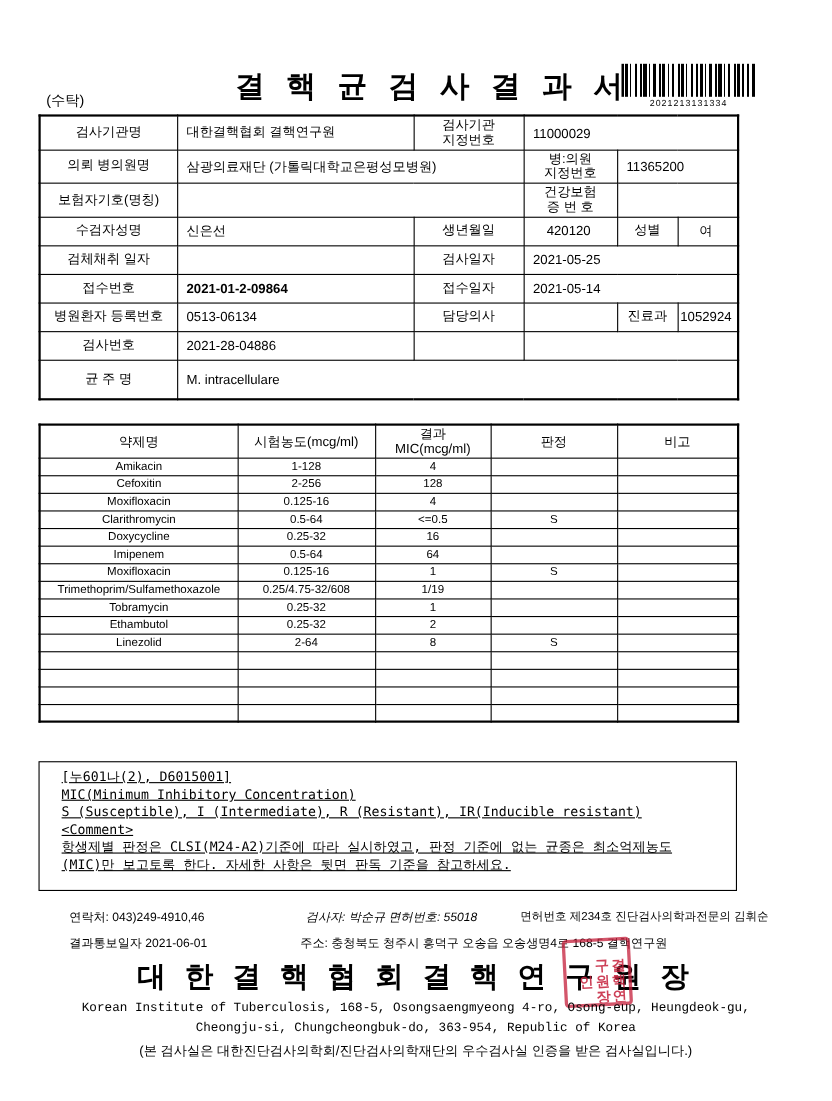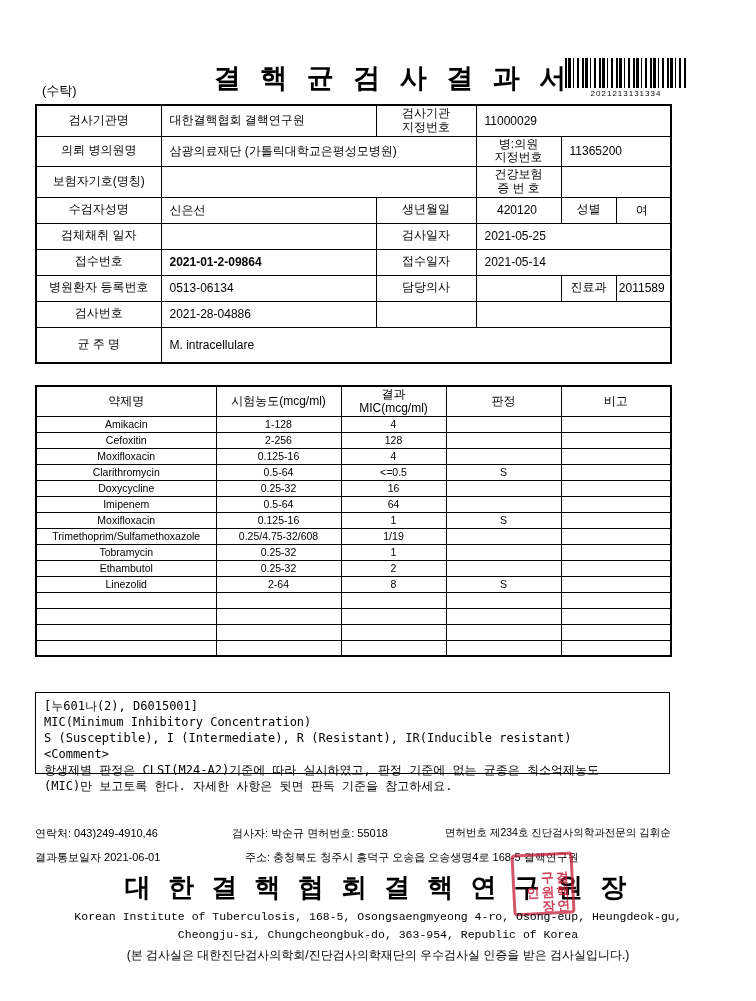--- a/index.html
+++ b/index.html
@@ -24,25 +24,25 @@
   .info-table .val { text-align:left; padding-left:8px; }
   .info-table .ctr { text-align:center; padding-left:1px; }
   .info-table .strain-row td { height:36px; }
   .bold { font-weight:bold; }
   .drug-table { position:absolute; left:35px; top:385px; width:635px; border:2px solid #000; }
   .drug-table th { border:1px solid #000; font-size:12px; font-weight:normal; height:30px;
     white-space:pre-line; line-height:1.2; text-align:center; }
   .drug-table td { border:1px solid #000; font-size:10.5px; height:16px; text-align:center;
     padding:0 2px; overflow:hidden; white-space:nowrap; }
   
-  .comment-box { position:absolute; left:35px; top:692px; width:635px; height:82px;
-    border:1.5px solid #000; padding:5px 8px;
-    font-family:"DejaVu Sans Mono","Liberation Mono",monospace; font-size:12px; line-height:16px; }
-  
-  .ftext { position:absolute; font-size:11px; white-space:nowrap; }
+  .comment-box { position:absolute; left:35px; top:692px; width:635px; height:118px;
+    border:1.5px solid #000; padding:5px 20px;
+    font-family:"DejaVu Sans Mono","Liberation Mono",monospace; font-size:12px; line-height:16px;text-decoration:underline; }
+  
+  .ftext { position:absolute; font-size:11px; white-space:nowrap;margin-left:28px; }
   
   .institute { position:absolute; left:0; top:870px; width:100%; text-align:center;
     font-size:26px; font-weight:bold; letter-spacing:5px; }
   .stamp { position:absolute; left:512px; top:853px; width:62px; height:62px;
     border:3px solid rgba(196,30,58,.75); border-radius:4px;
     color:rgba(196,30,58,.85); font-weight:bold; font-size:13px; line-height:1.15;
     writing-mode:vertical-rl; text-align:center; padding:2px; transform:rotate(-3deg);
     overflow:hidden; letter-spacing:1px; }
   .eng { position:absolute; left:0; width:100%; text-align:center;
     font-family:"Liberation Mono","DejaVu Sans Mono",monospace; font-size:11.5px; white-space:nowrap; }
@@ -110,21 +110,21 @@
       <td class="val bold">2021-01-2-09864</td>
       <td class="lbl">접수일자</td>
       <td class="val" colspan="3">2021-05-14</td>
     </tr>
     <tr>
       <td class="lbl">병원환자 등록번호</td>
       <td class="val">0513-06134</td>
       <td class="lbl">담당의사</td>
       <td class="val"></td>
       <td class="lbl">진료과</td>
-      <td class="ctr">2011589</td>
+      <td class="ctr">1052924</td>
     </tr>
     <tr>
       <td class="lbl">검사번호</td>
       <td class="val">2021-28-04886</td>
       <td></td>
       <td colspan="3"></td>
     </tr>
     <tr class="strain-row">
       <td class="lbl">균 주 명</td>
       <td class="val" colspan="5">M. intracellulare</td>
@@ -262,21 +262,21 @@
   <div class="comment-box">
     <div>[누601나(2), D6015001]</div>
     <div>MIC(Minimum Inhibitory Concentration)</div>
     <div>S (Susceptible), I (Intermediate), R (Resistant), IR(Inducible resistant)</div>
     <div>&lt;Comment&gt;</div>
     <div> 항생제별 판정은 CLSI(M24-A2)기준에 따라 실시하였고, 판정 기준에 없는 균종은 최소억제농도</div>
     <div>(MIC)만 보고토록 한다. 자세한 사항은 뒷면 판독 기준을 참고하세요.</div>
   </div>
 
   <div class="ftext" style="left:35px;  top:826px;">연락처: 043)249-4910,46</div>
-  <div class="ftext" style="left:232px; top:826px;">검사자: 박순규  면허번호: 55018</div>
+  <div class="ftext" style="left:250px; top:826px;font-style:italic;">검사자: 박순규  면허번호: 55018</div>
   <div class="ftext" style="left:445px; top:826px; font-size:10.5px;">면허번호 제234호 진단검사의학과전문의 김휘순</div>
   <div class="ftext" style="left:35px;  top:850px;">결과통보일자  2021-06-01</div>
   <div class="ftext" style="left:245px; top:850px;">주소: 충청북도 청주시 흥덕구 오송읍 오송생명4로 168-5 결핵연구원</div>
 
   <div class="institute">대 한 결 핵 협 회  결 핵 연 구 원 장</div>
   <div class="stamp">결핵연구원장인</div>
 
   <div class="eng" style="top:910px;">Korean Institute of Tuberculosis, 168-5, Osongsaengmyeong 4-ro, Osong-eup, Heungdeok-gu,</div>
   <div class="eng" style="top:928px;">Cheongju-si, Chungcheongbuk-do, 363-954, Republic of Korea</div>
   <div class="accred">(본 검사실은 대한진단검사의학회/진단검사의학재단의 우수검사실 인증을 받은 검사실입니다.)</div>

